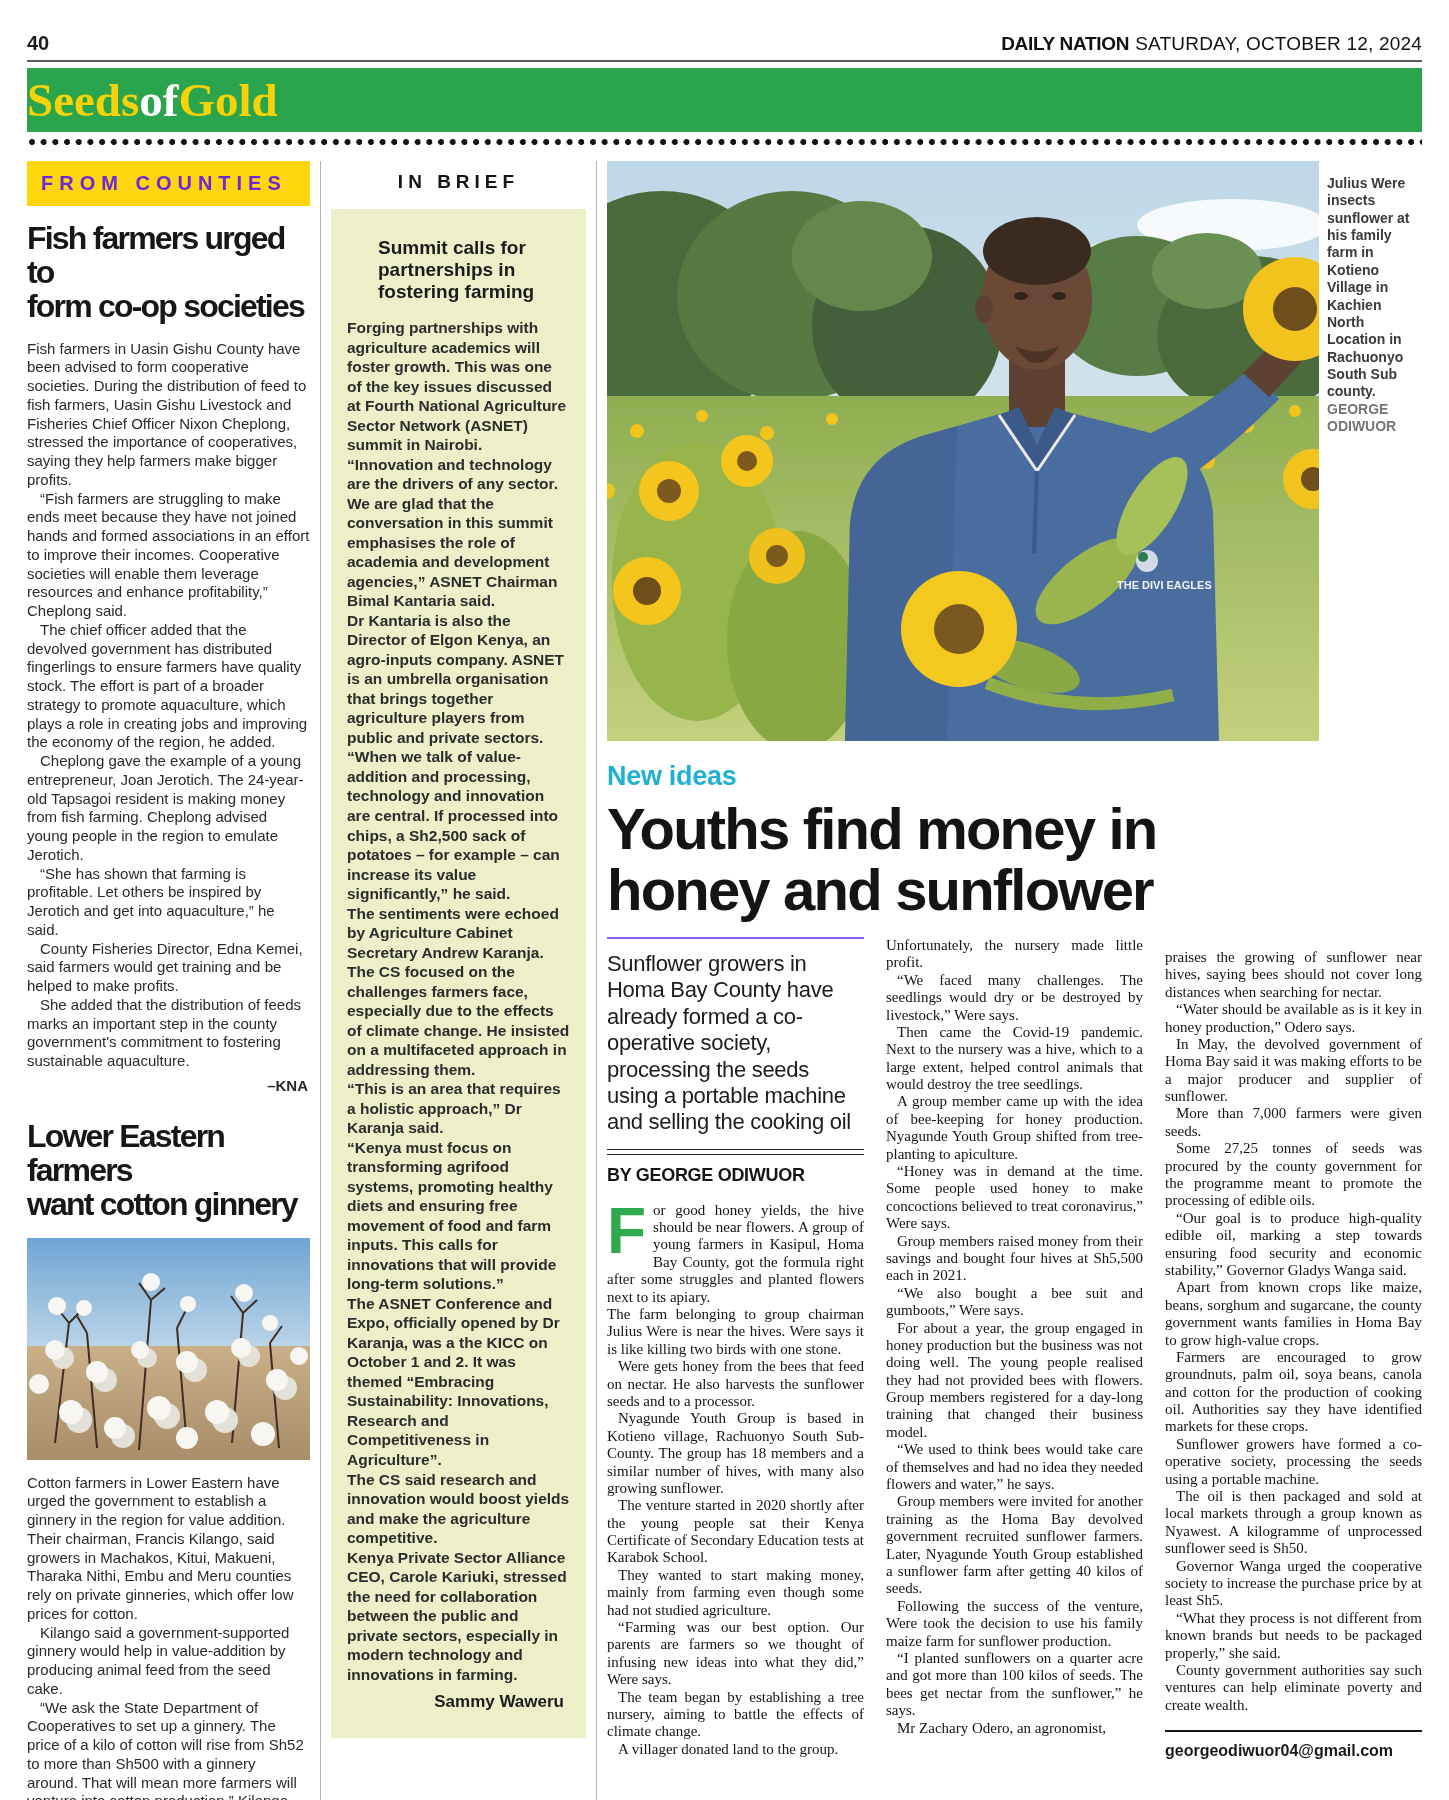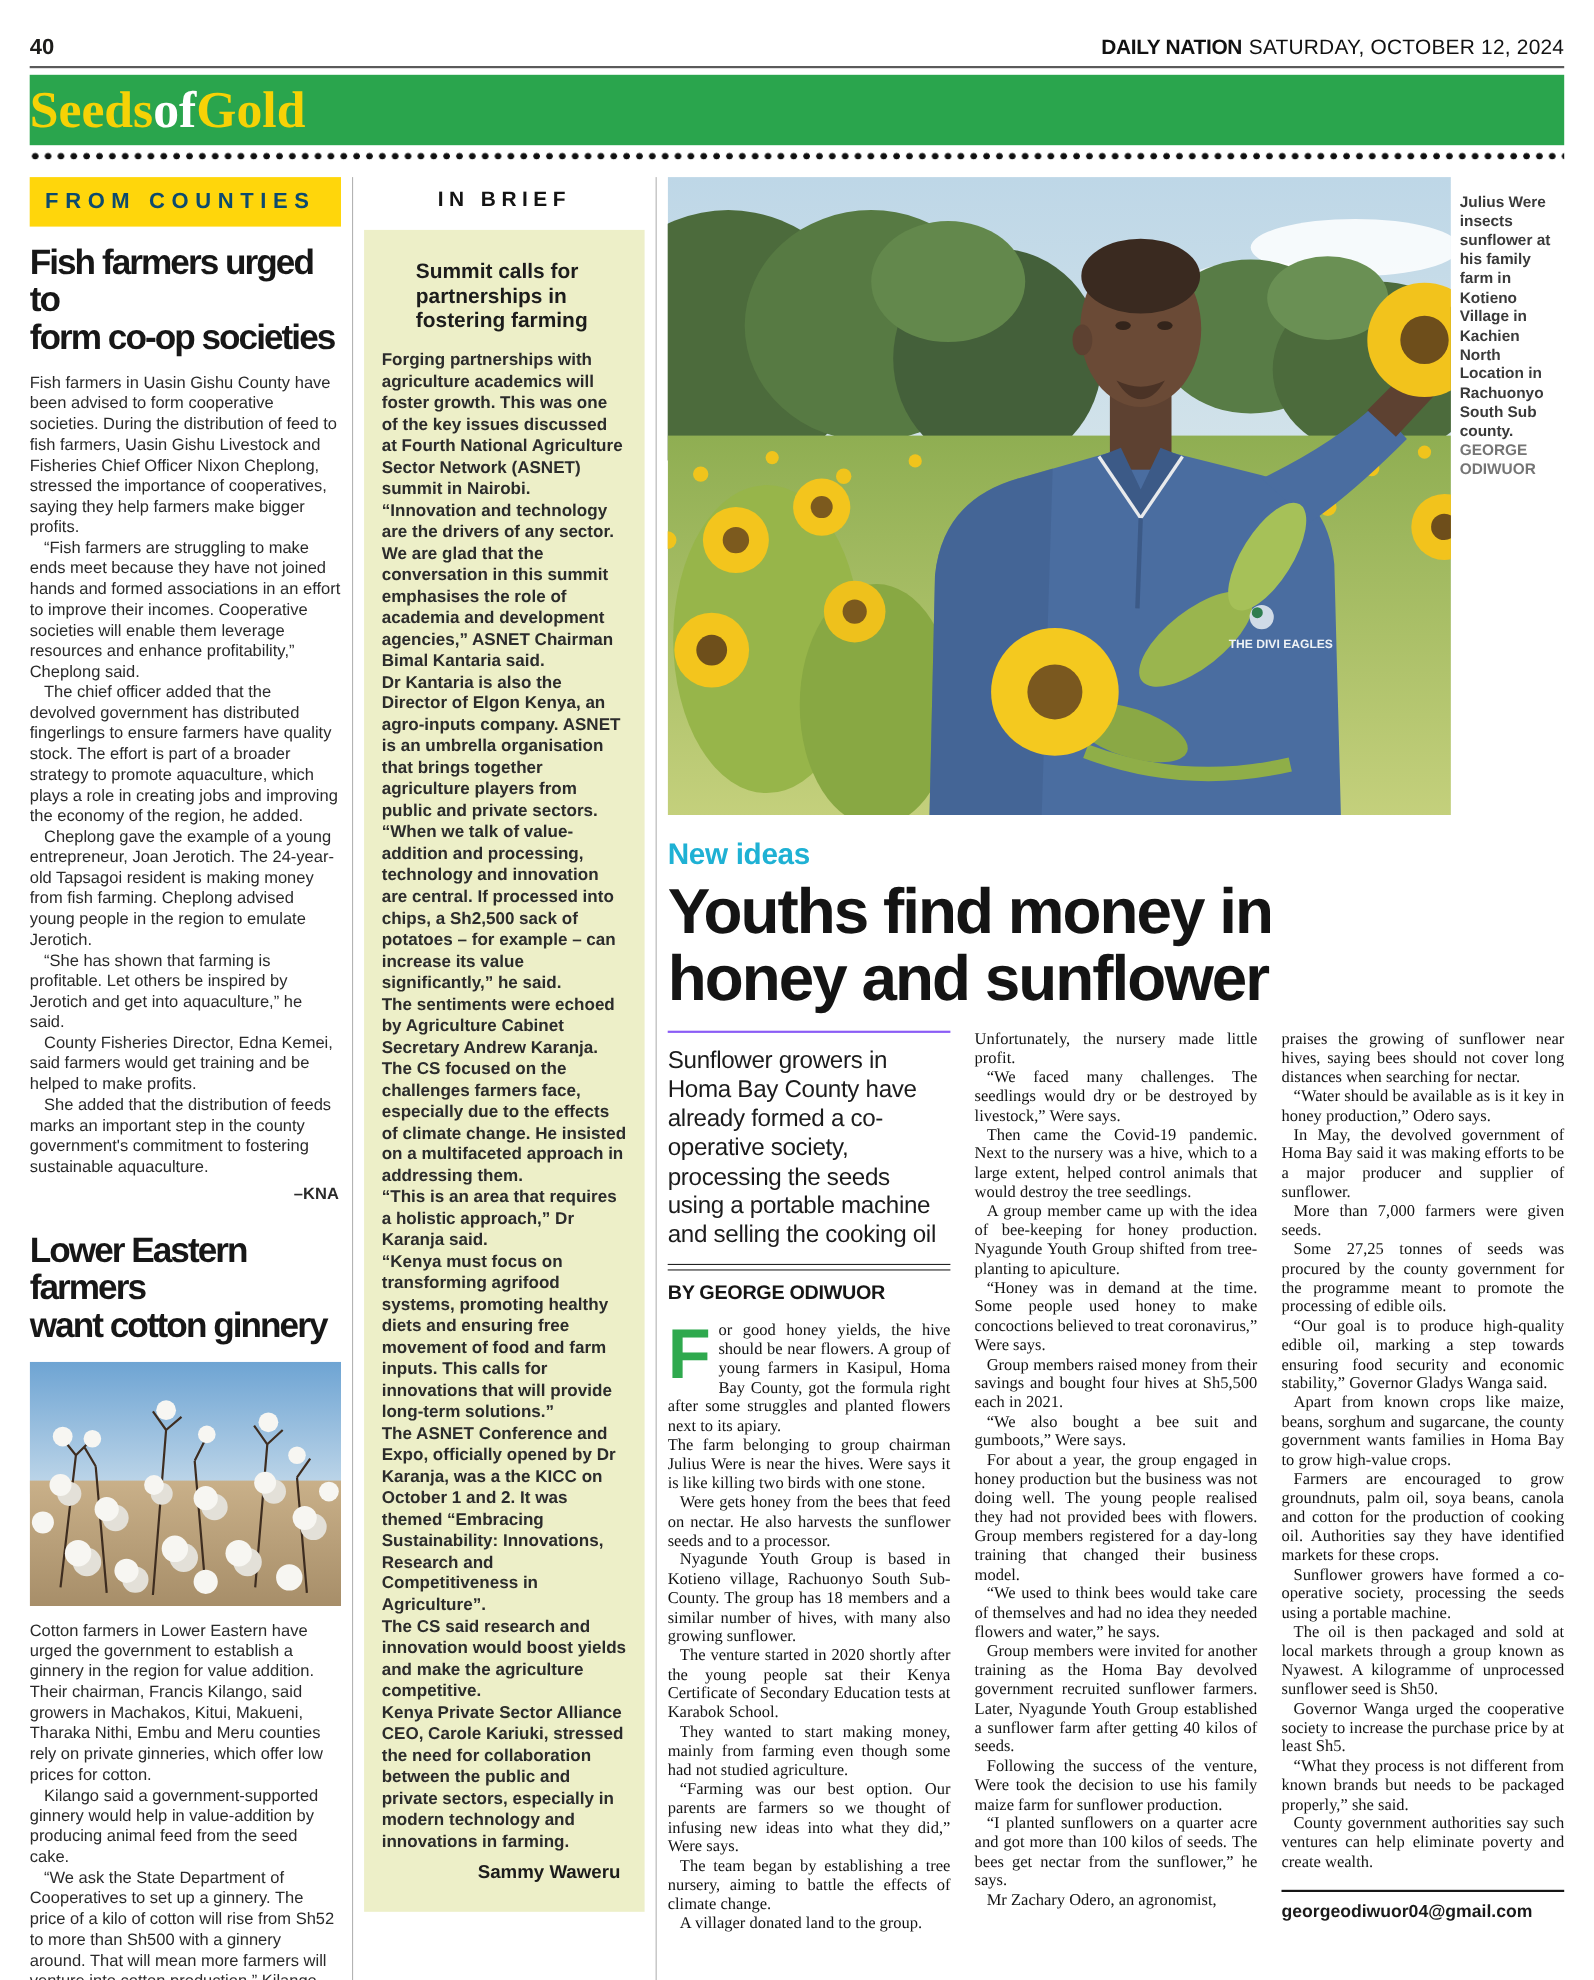--- a/index.html
+++ b/index.html
@@ -22,21 +22,21 @@
         background-size:11.7px 13px;background-repeat:repeat-x;}
 
   
   .cols{display:flex;margin-top:12px;align-items:stretch;}
   .vr{width:1px;background:#b3b3b3;margin:0 10px;}
   .col-left{width:283px;flex:none;}
   .col-brief{width:255px;flex:none;}
   .col-main{flex:1;min-width:0;}
 
   
-  .fc-label{background:#ffd60b;padding:11px 0 11px 14px;font-weight:bold;font-size:20px;letter-spacing:6px;color:#0c4a6e;}
+  .fc-label{background:#ffd60b;padding:11px 0 11px 14px;font-weight:bold;font-size:20px;letter-spacing:6px;color:#6d28d9;}
   .head-c{font-weight:bold;font-size:32px;letter-spacing:-1.8px;line-height:1.06;margin:16px 0 16px;color:#171717;}
   .sans-body p{font-size:15px;line-height:1.25;color:#2a2a2a;}
   .sans-body p + p{text-indent:13px;}
   .signoff{text-align:right;font-size:15px;font-weight:bold;color:#2a2a2a;margin:6px 2px 0 0;}
   .cotton-fig{margin:10px 0 14px;}
   .cotton-fig svg{display:block;}
 
   
   .brief-label{font-weight:bold;font-size:19px;letter-spacing:5px;text-align:center;margin:10px 0 16px;color:#141414;}
   .brief-box{background:#edefc8;padding:28px 16px 26px;}
@@ -47,21 +47,21 @@
   
   .photo-row{display:flex;}
   .photo{width:712px;height:580px;flex:none;}
   .photo svg{display:block;}
   .caption{width:95px;padding:14px 0 0 8px;font-weight:bold;font-size:14px;line-height:1.24;color:#3a3a3a;}
   .caption .credit{color:#757575;}
   .kicker{color:#1fb1d4;font-weight:bold;font-size:27px;margin:20px 0 6px;letter-spacing:-.3px;}
   .headline{font-weight:bold;font-size:58px;letter-spacing:-1.8px;line-height:1.06;color:#141414;}
   .art-cols{display:flex;gap:22px;margin-top:16px;}
   .acol{width:257px;flex:none;}
-  .acol.last{flex:1;}
+  .acol.last{flex:1;margin-top:12px;}
   .standfirst{border-top:2px solid #8b5cf6;padding-top:12px;font-size:22px;line-height:1.2;letter-spacing:-.3px;color:#1c1c1c;}
   .double-rule{height:6px;border-top:1px solid #222;border-bottom:1px solid #222;margin:13px 0 10px;}
   .byline{font-weight:bold;font-size:18px;letter-spacing:-.3px;margin-bottom:16px;color:#161616;}
   .serif p{font-family:"Liberation Serif",serif;font-size:15px;line-height:1.16;text-align:justify;color:#131313;}
   .serif p + p{text-indent:11px;}
   p.leadpara{font-family:"Liberation Serif",serif;font-size:15px;line-height:1.16;text-align:justify;color:#131313;}
   .dropcap{float:left;font-weight:bold;font-size:64px;line-height:.82;color:#2fa94e;margin:3px 7px 0 0;font-family:"Liberation Sans",sans-serif;}
   .email-box{border-top:2px solid #151515;margin-top:16px;padding-top:10px;font-weight:bold;font-size:16px;color:#1a1a1a;}
 </style>
 </head>

